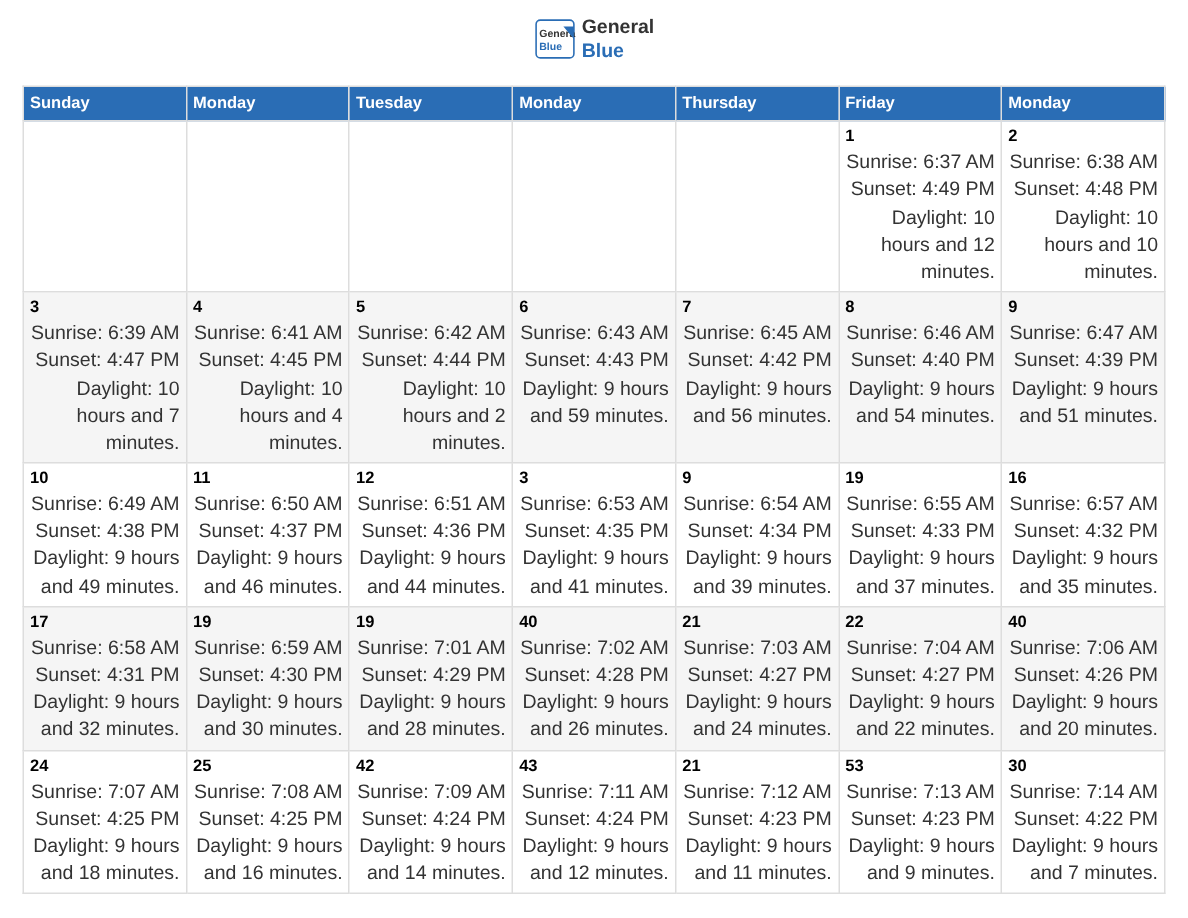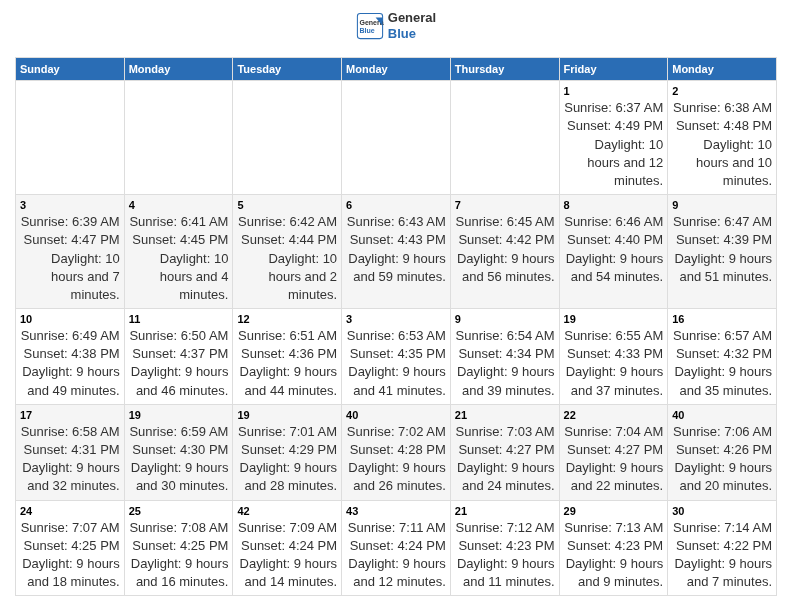--- a/index.html
+++ b/index.html
@@ -237,21 +237,21 @@
           </td>
           <td>
             <span class="day-num">43</span>
             <div class="day-info">Sunrise: 7:11 AM<br>Sunset: 4:24 PM<br>Daylight: 9 hours and 12 minutes.</div>
           </td>
           <td>
             <span class="day-num">21</span>
             <div class="day-info">Sunrise: 7:12 AM<br>Sunset: 4:23 PM<br>Daylight: 9 hours and 11 minutes.</div>
           </td>
           <td>
-            <span class="day-num">29</span>
+            <span class="day-num">53</span>
             <div class="day-info">Sunrise: 7:13 AM<br>Sunset: 4:23 PM<br>Daylight: 9 hours and 9 minutes.</div>
           </td>
           <td>
             <span class="day-num">30</span>
             <div class="day-info">Sunrise: 7:14 AM<br>Sunset: 4:22 PM<br>Daylight: 9 hours and 7 minutes.</div>
           </td>
         </tr>
       </tbody>
   </table>
 </div>

